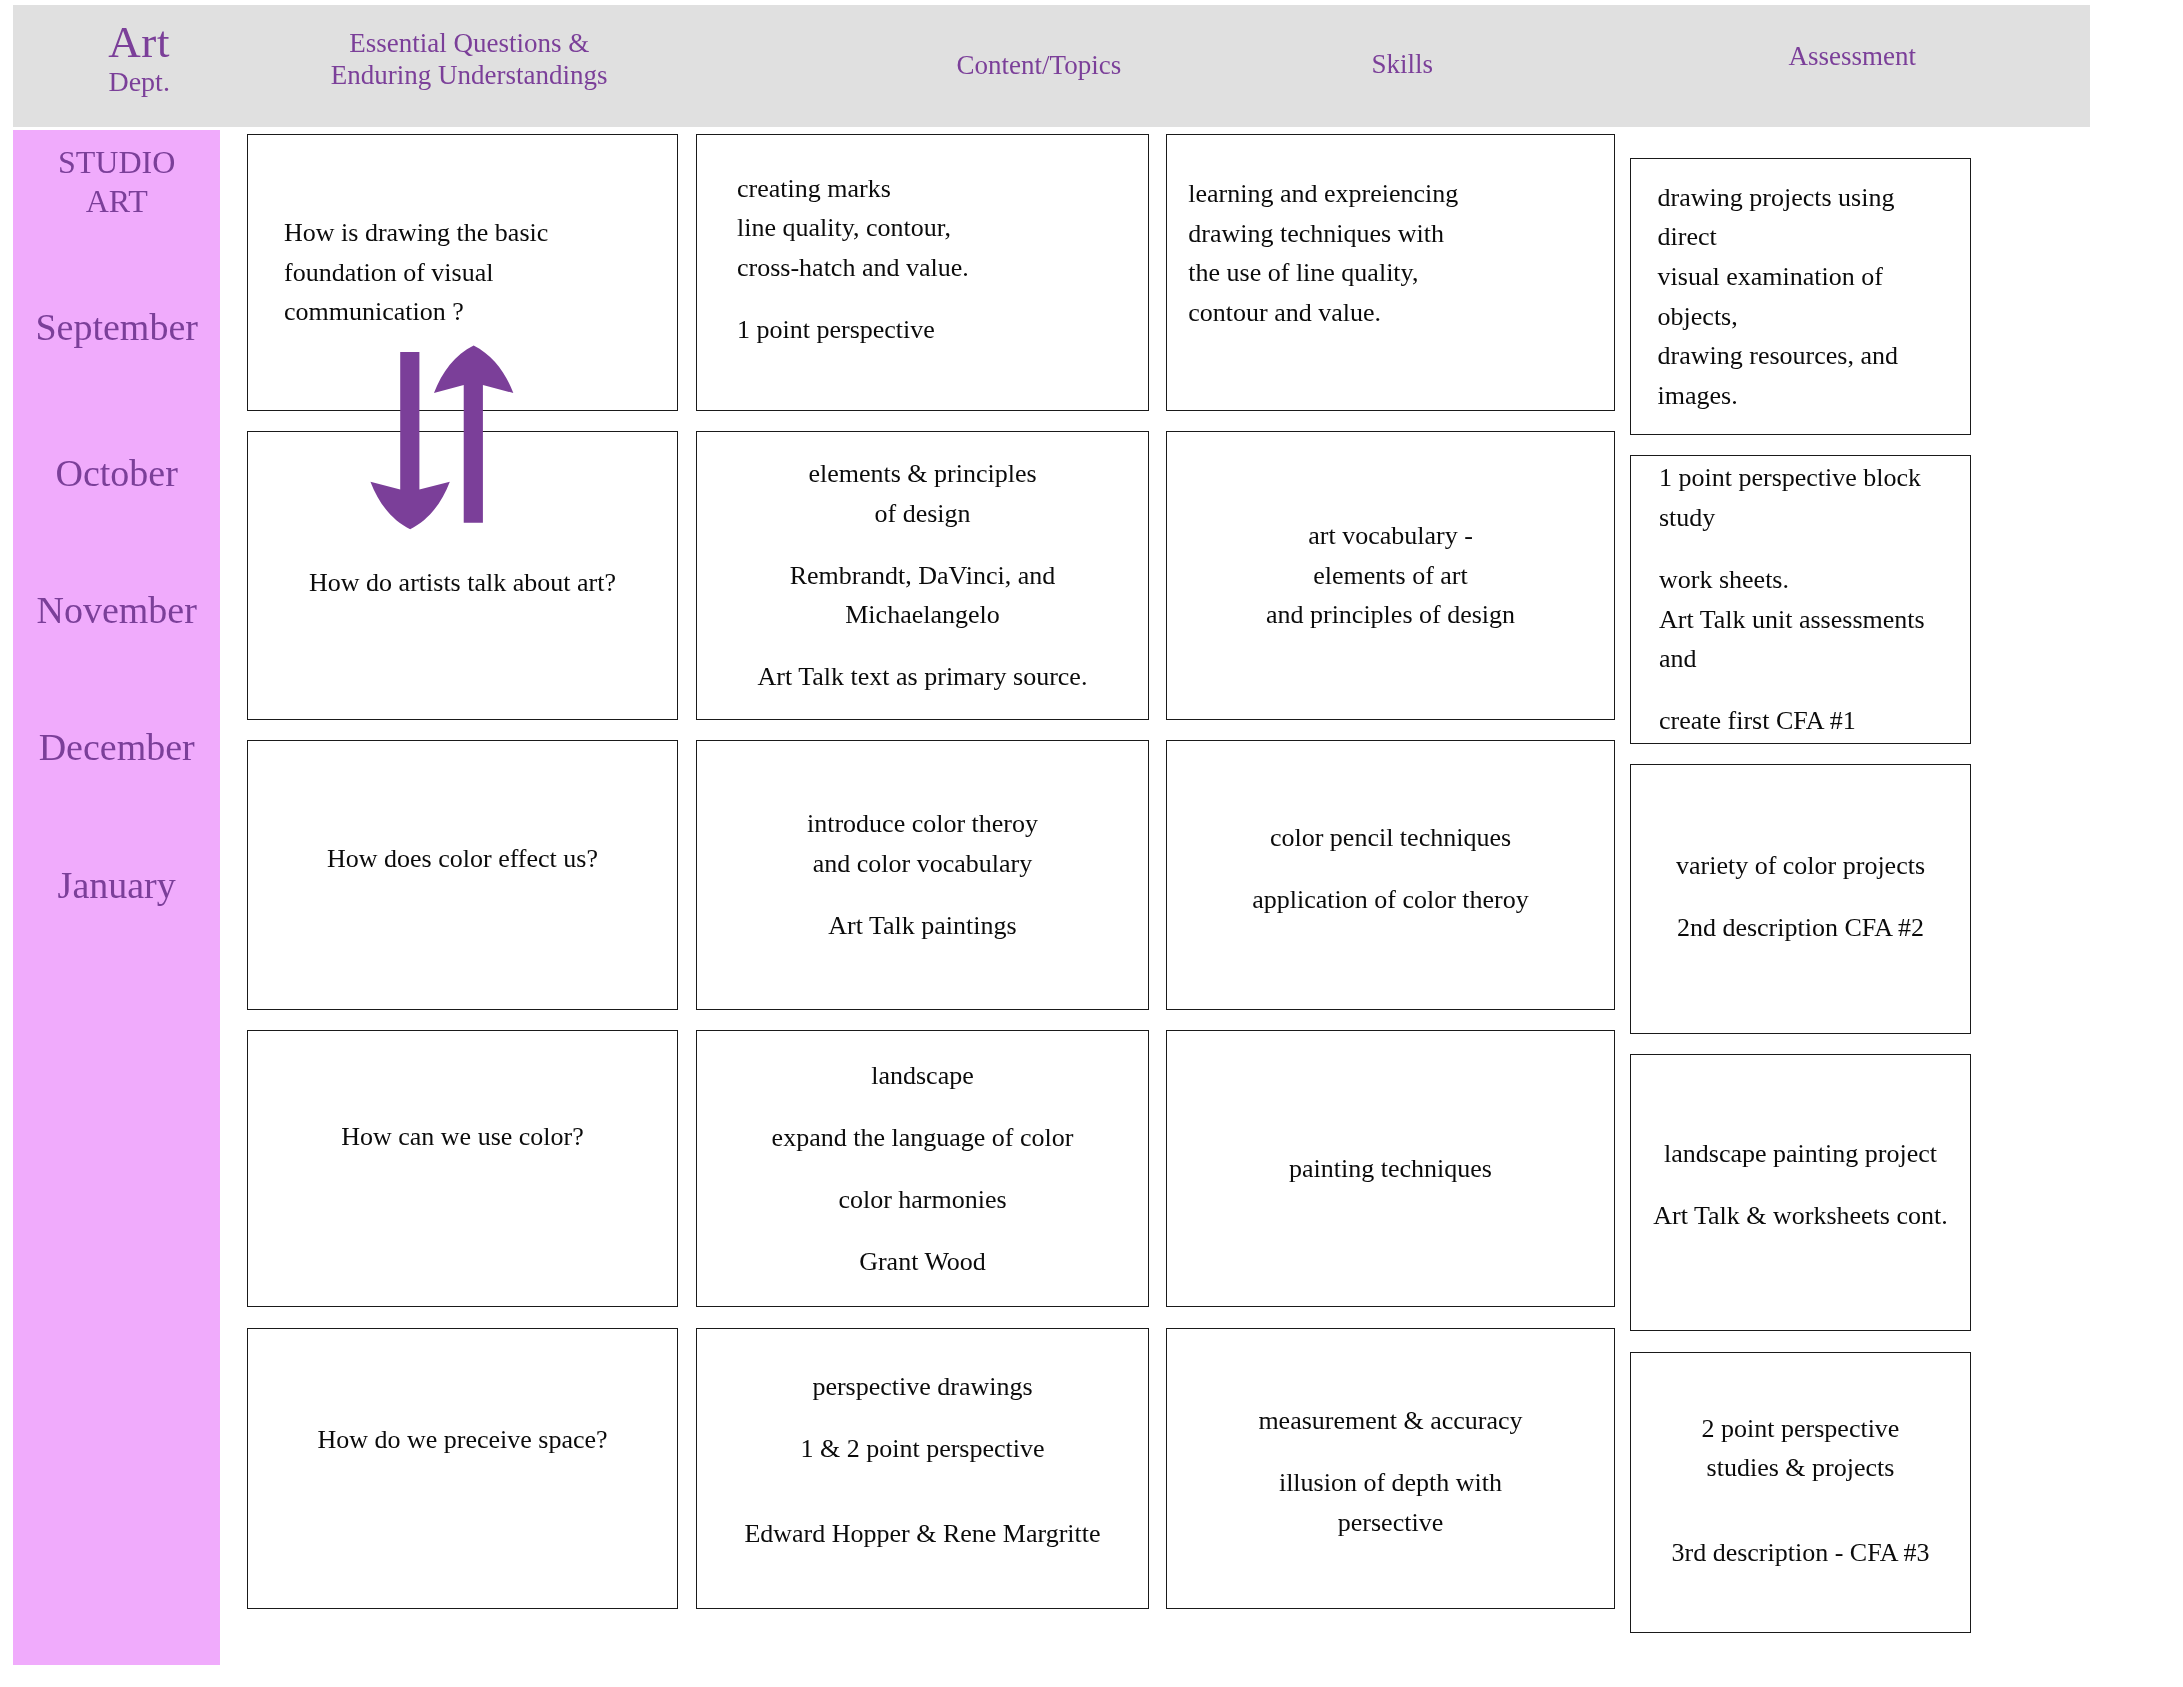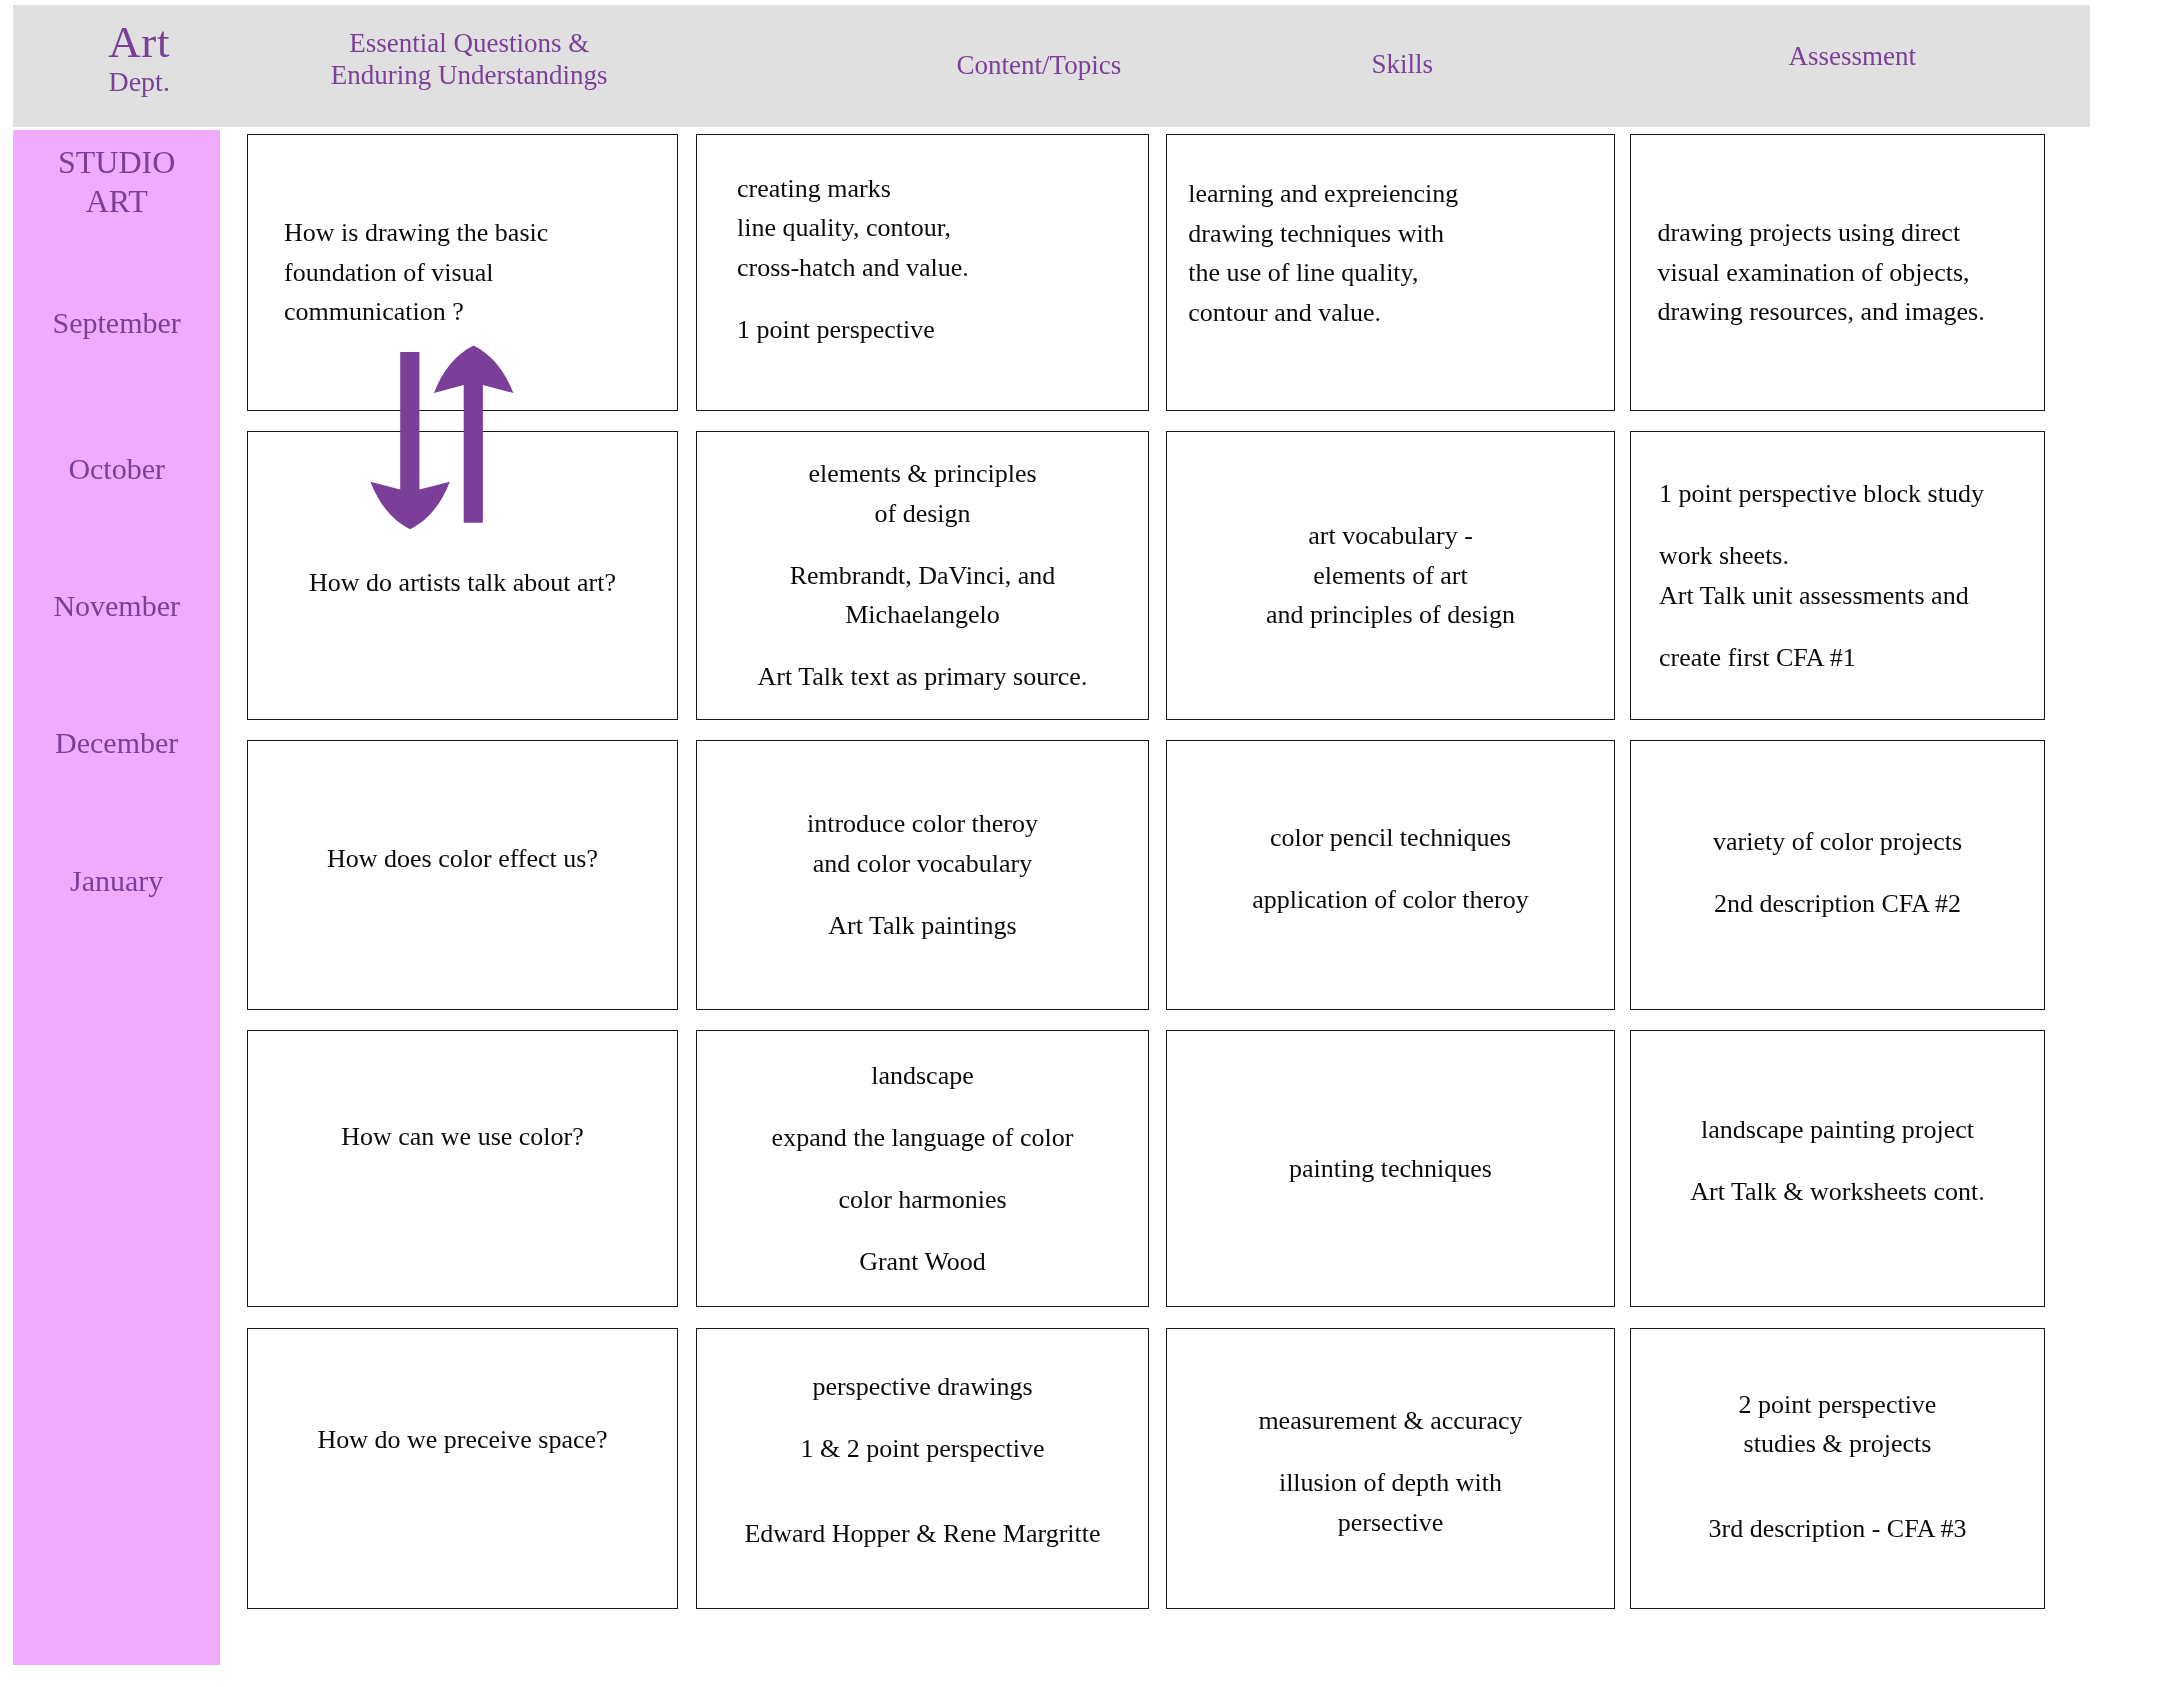--- a/index.html
+++ b/index.html
@@ -49,21 +49,21 @@
     top: 130px;
     width: 207px;
     height: 1535px;
     background: #f0abfc;
   }
   .side-label {
     position: absolute;
     width: 207px;
     text-align: center;
     color: #7b3f99;
-    font-size: 30px;
+    font-size: 38px;
     line-height: 1.2;
     font-family: "Liberation Serif", "DejaVu Serif", serif;
   }
   #side-course { top: 13.2px; font-size: 32px; }
 
   
   .cell {
     position: absolute;
     border: 1.3px solid #1a1a1a;
     background: #ffffff;
@@ -79,21 +79,21 @@
   }
   .cell p { margin: 0; }
   .cell .sp { height: 22.5px; }
   .al-left   { text-align: left;   align-items: stretch; font-family: Liberation Serif, serif; }
   .al-center { text-align: center; align-items: stretch; }
 
   
   .col-eq { left: 247px;  width: 431px; }
   .col-ct { left: 696px; width: 453px; }
   .col-sk { left: 1166px; width: 449px; }
-  .col-as { left: 1630px; width: 415px; }
+  .col-as { left: 1630px; width: 341px; margin-top: 24px; }
 
   
   .row-1 { top: 134px;  height: 277px; }
   .row-2 { top: 431px;  height: 289px; }
   .row-3 { top: 740px; height: 270px; }
   .row-4 { top: 1030px; height: 277px; }
   .row-5 { top: 1328px; height: 281px; }
 
   
   #arrow-layer {

